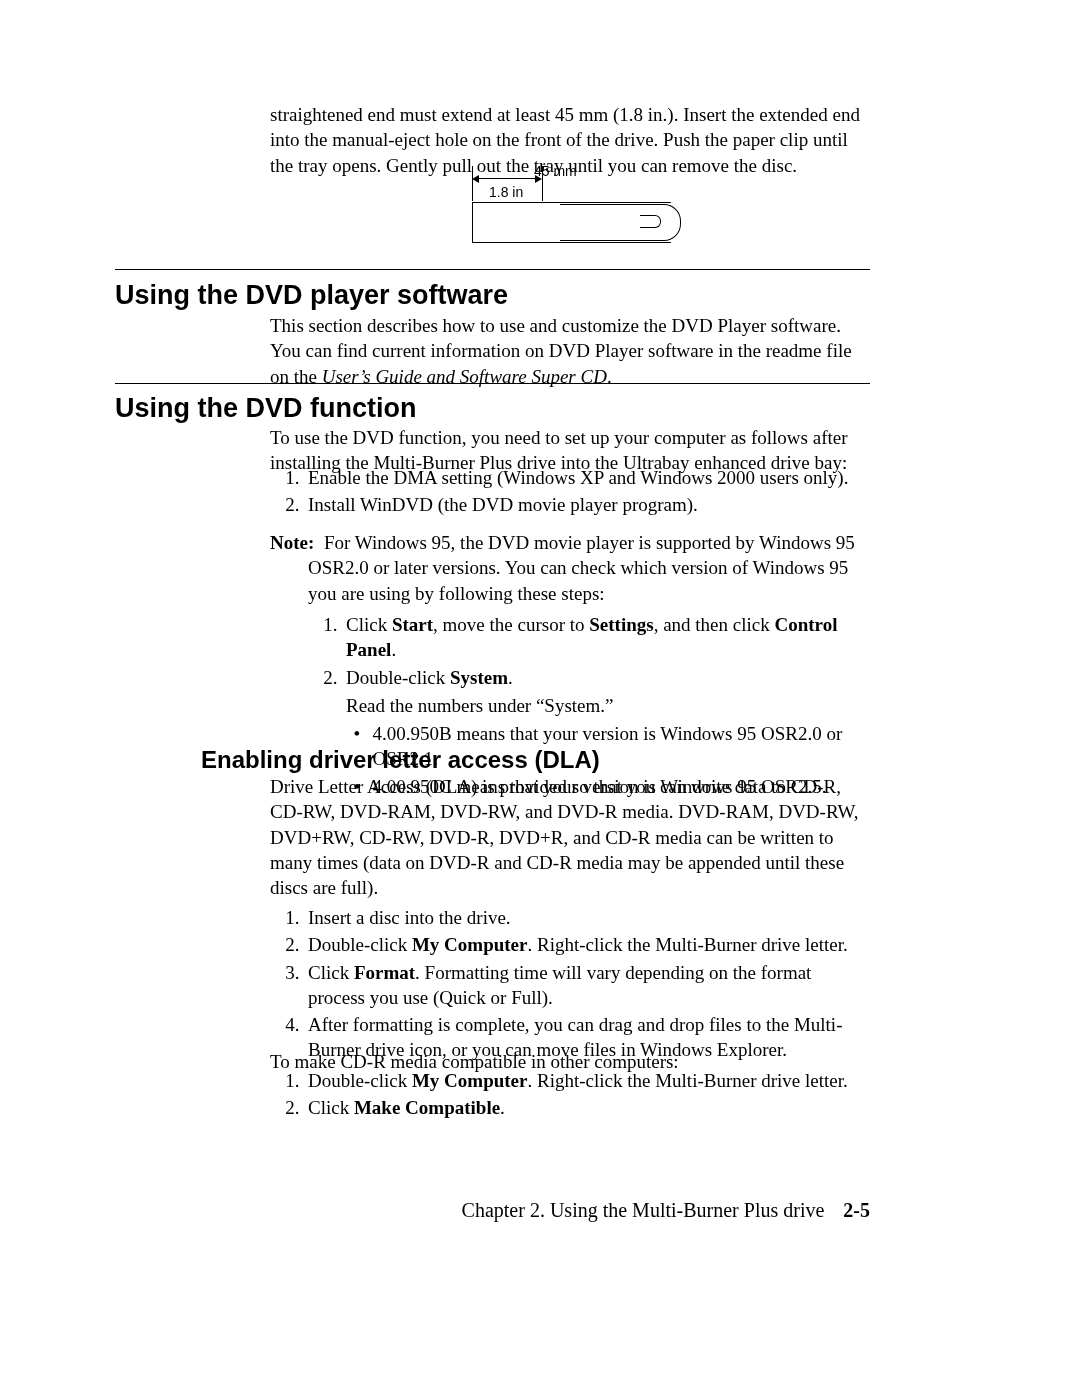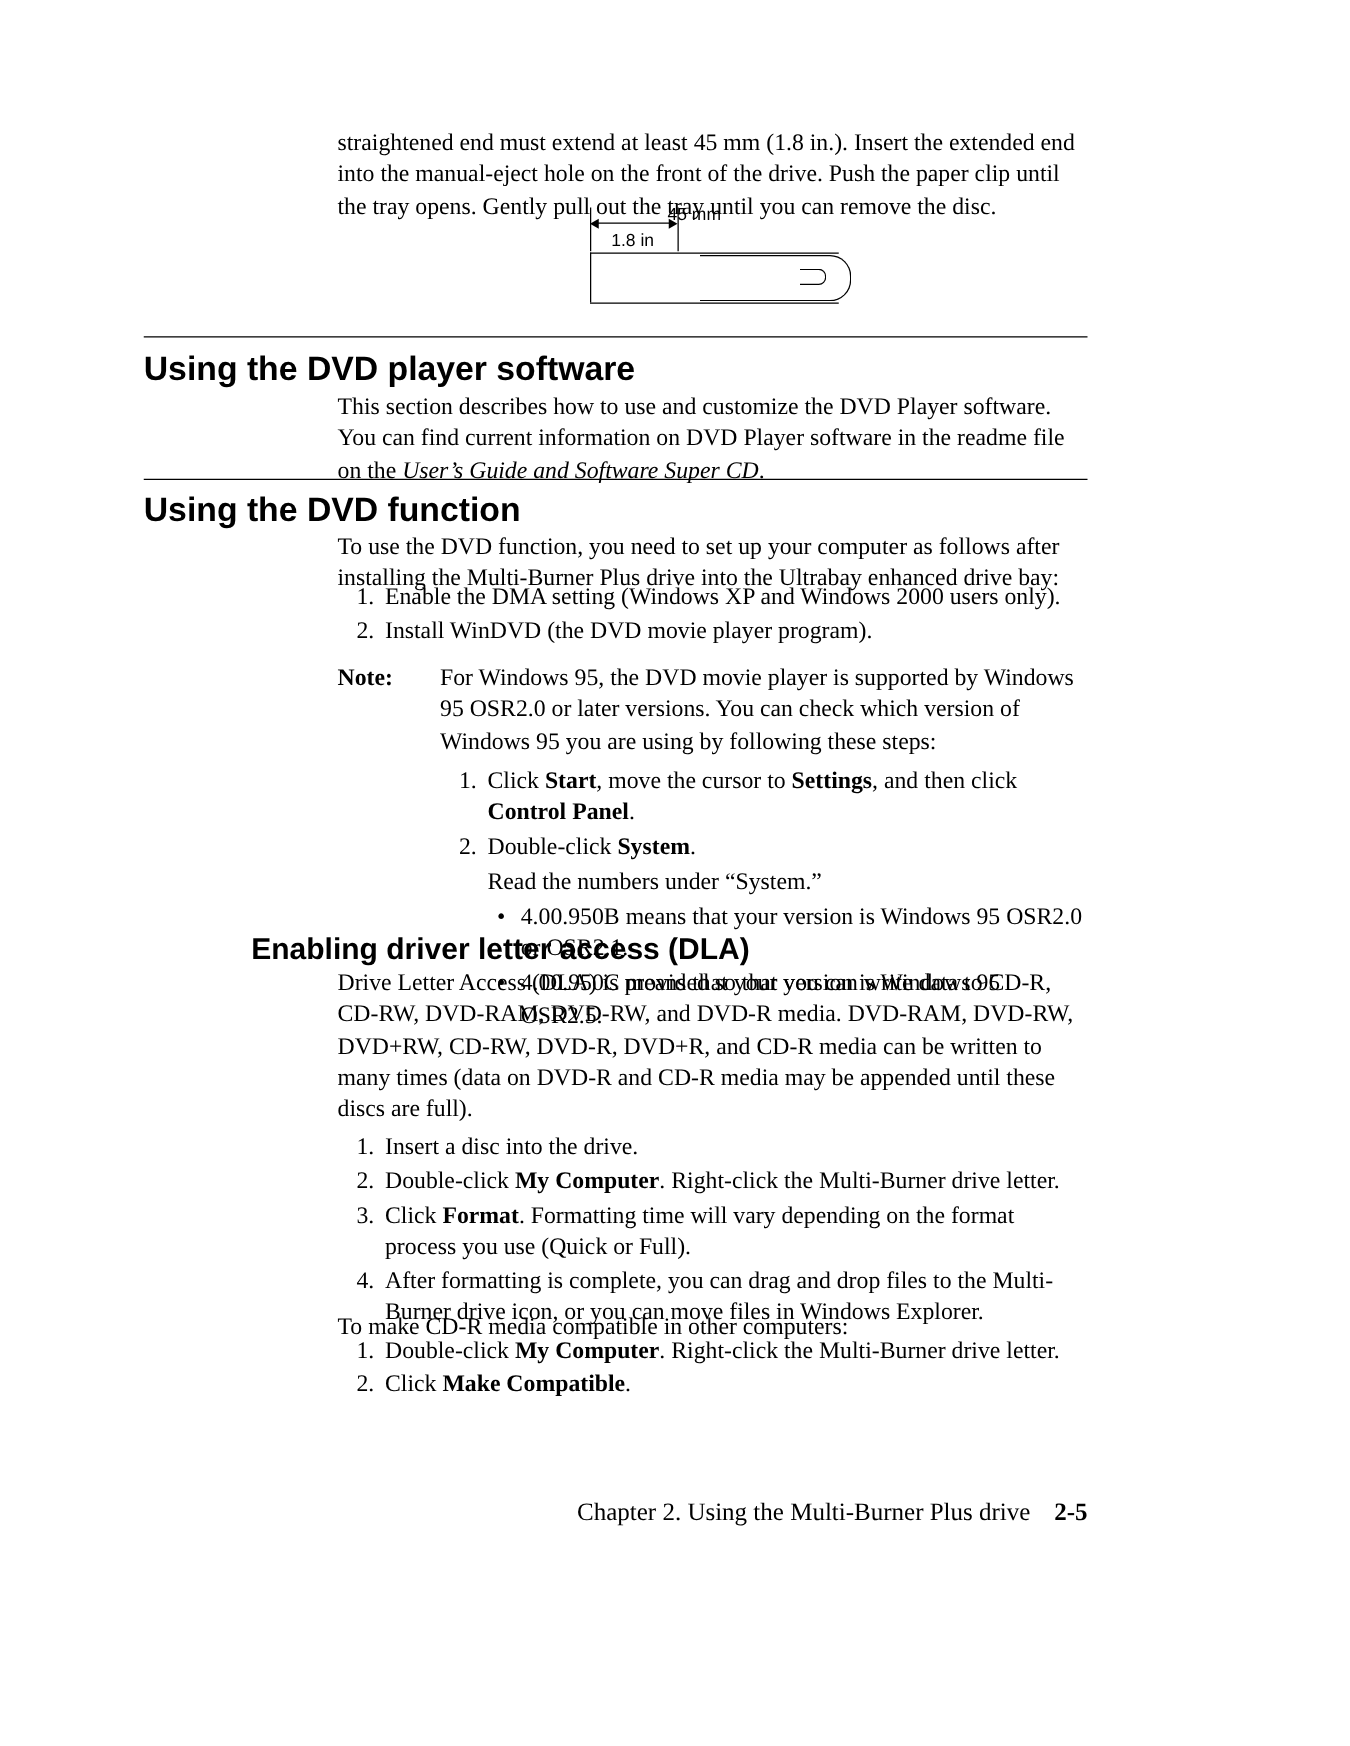--- a/index.html
+++ b/index.html
@@ -73,21 +73,21 @@
     position: absolute;
     left: 270px;
     width: 600px;
   }
   .note-label {
     float: left;
     font-weight: bold;
     width: 54px;
   }
   .note-body {
-    margin-left: 82px;
+    margin-left: 38px;
   }
   .inner-ol {
     margin: 6px 0 0 0;
     padding: 0 0 0 1.8em;
   }
   .inner-ol > li {
     margin-bottom: 3px;
     padding-left: 0.2em;
   }
   .footer {

